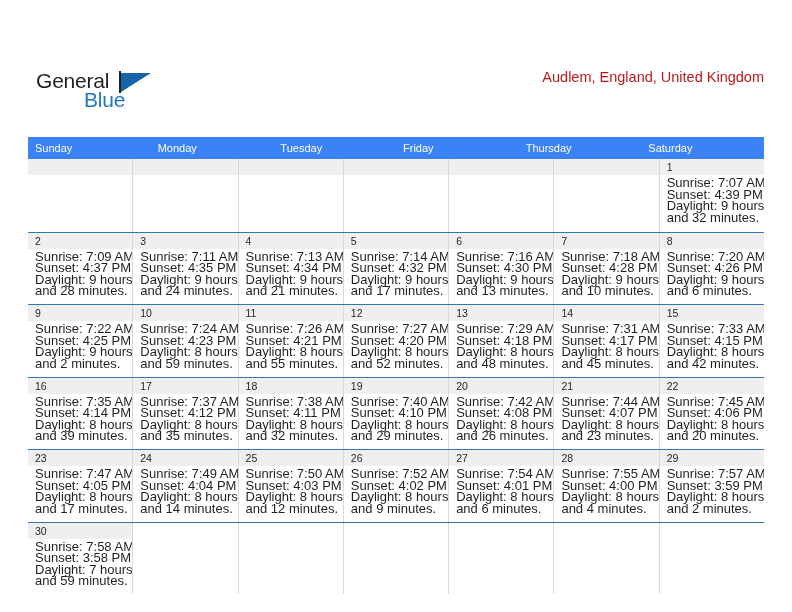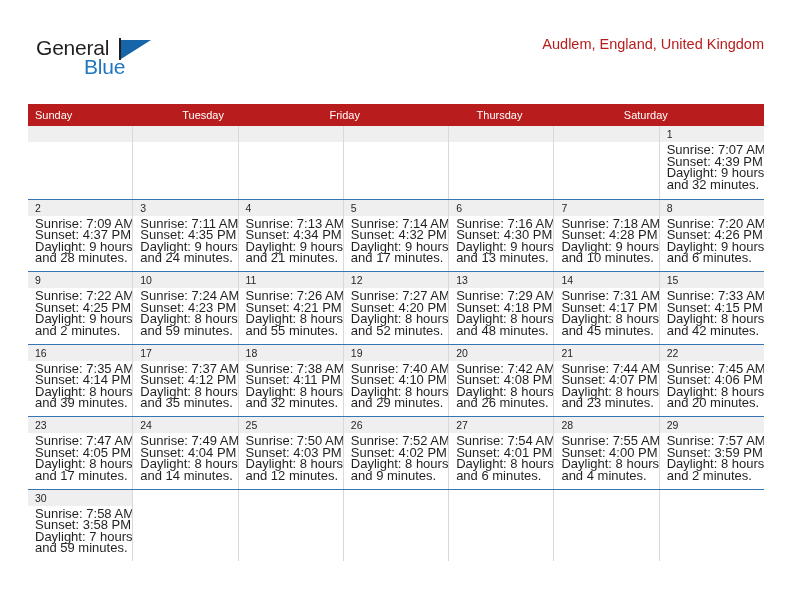--- a/index.html
+++ b/index.html
@@ -12,20 +12,21 @@
     height: 612px;
     font-family: "Liberation Sans", sans-serif;
     color: #000000;
     overflow: hidden;
   }
   .page {
     position: relative;
     width: 792px;
     height: 432px;
     box-sizing: border-box;
+    margin-top: 33px;
   }
 
   
   .header {
     position: absolute;
     left: 28px;
     top: 30px;
     width: 736px;
     height: 68px;
   }
@@ -96,21 +97,21 @@
   .calendar {
     position: absolute;
     left: 28px;
     top: 104px;
     width: 736px;
   }
   .weekdays {
     display: flex;
     width: 736px;
     height: 22px;
-    background: #b91c1c;
+    background: #3b82f6;
     align-items: flex-end;
   }
   .weekday {
     flex: 1 1 0;
     font-size: 11px;
     color: #ffffff;
     line-height: 22px;
     padding-left: 7px;
     box-sizing: border-box;
     white-space: nowrap;
@@ -174,20 +175,21 @@
     <div class="title-block">
       <div class="cal-subtitle">Audlem, England, United Kingdom</div>
     </div>
 
   </div>
 
   <div class="calendar">
 
     <div class="weekdays">
       <div class="weekday">Sunday</div>
+      <div class="weekday">Monday</div>
       <div class="weekday">Tuesday</div>
       <div class="weekday">Friday</div>
       <div class="weekday">Thursday</div>
       <div class="weekday">Saturday</div>
     </div>
 
     <div id="weeks-container">
         <div class="week first">
           <div class="day-cell empty">
             <div class="day-number"></div>

